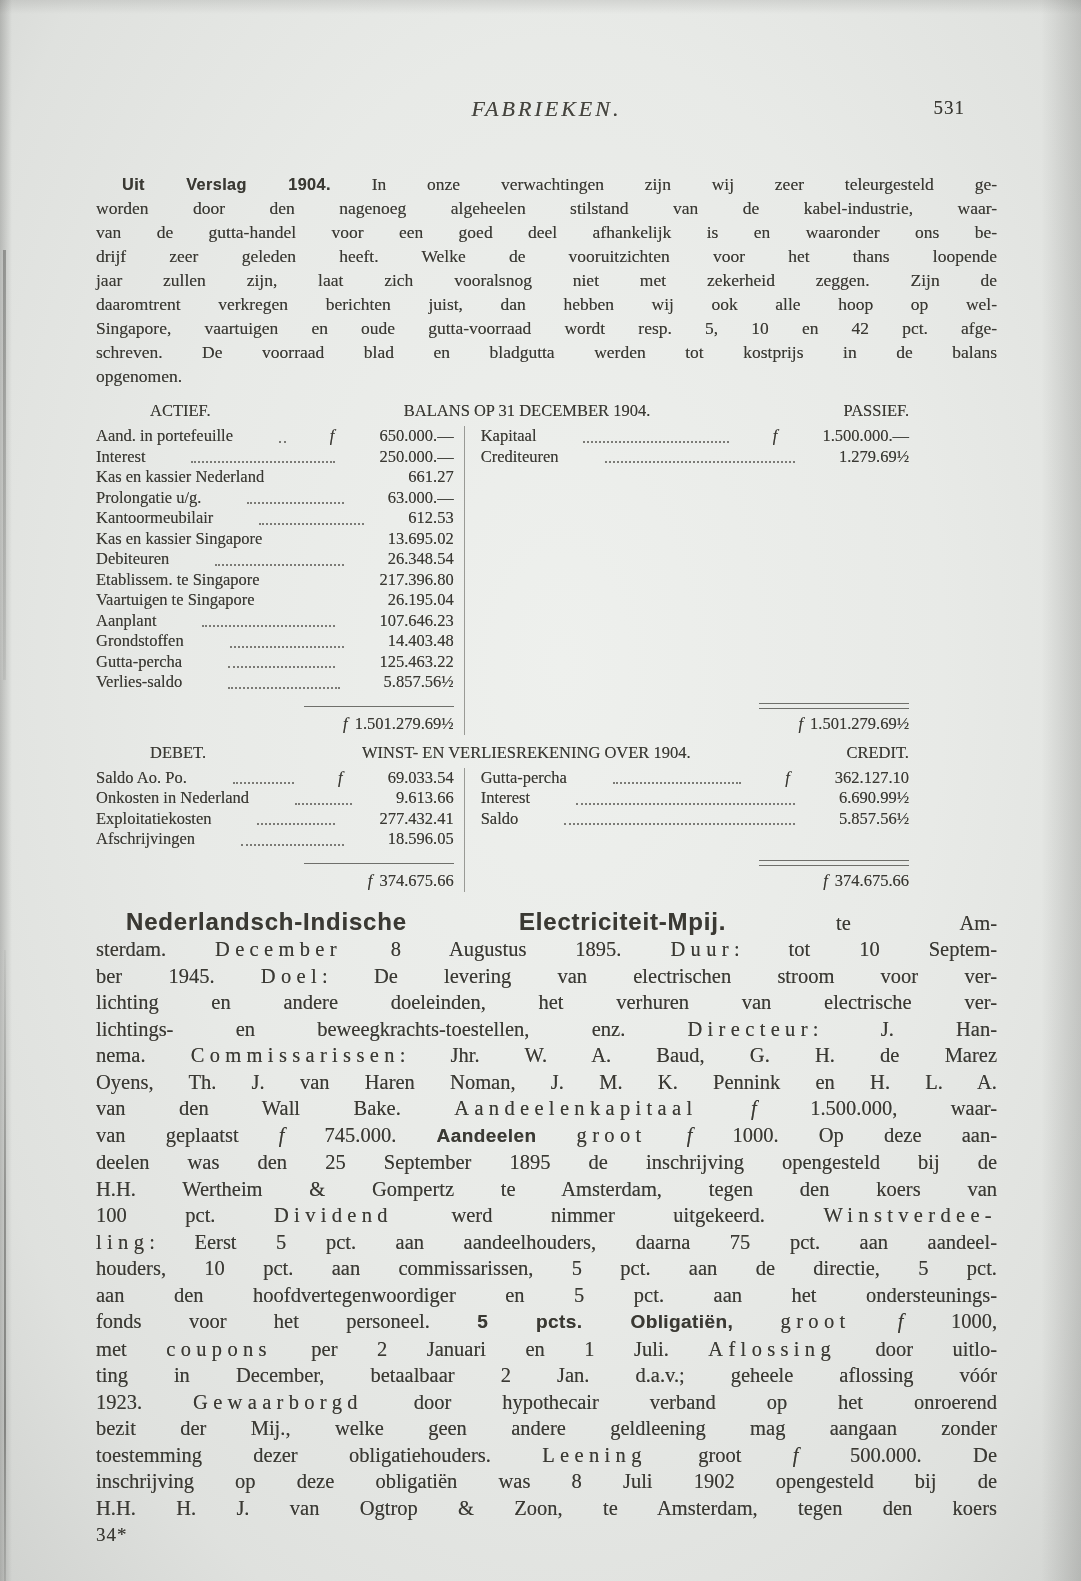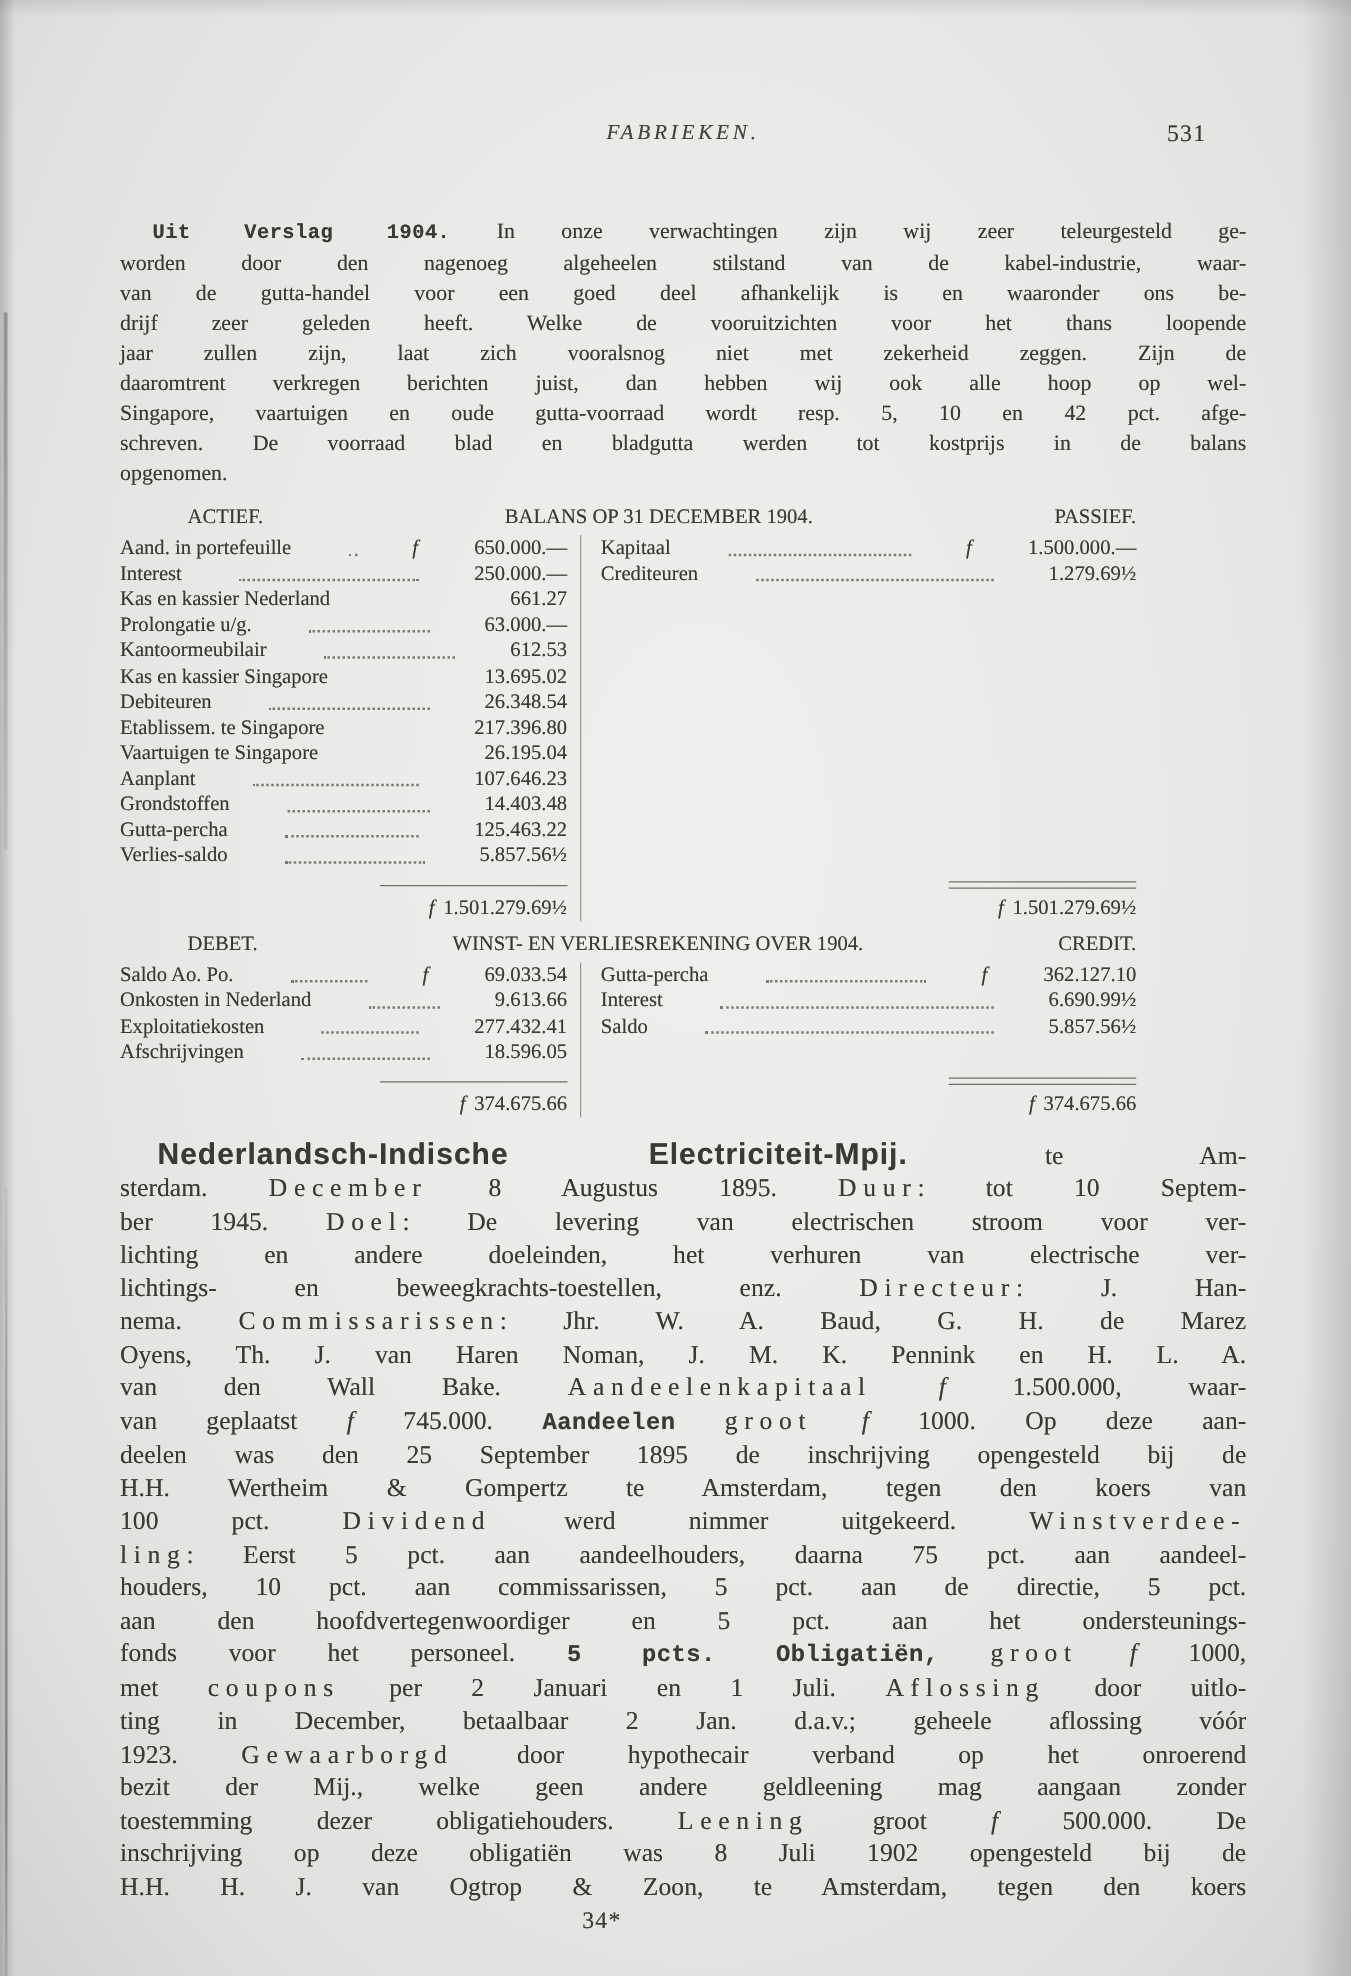--- a/index.html
+++ b/index.html
@@ -19,30 +19,30 @@
   .edge-right { position:absolute; right:0; top:0; width:40px; height:100%;
     background:linear-gradient(to left, rgba(30,30,28,.16), rgba(30,30,28,0)); }
   .edge-top { position:absolute; left:0; top:0; width:100%; height:14px;
     background:linear-gradient(to bottom, rgba(30,30,28,.10), rgba(30,30,28,0)); }
 
   .content { position:relative; padding:96px 84px 0 96px;
     text-shadow:0 0 0.5px rgba(58,57,51,.55); }
 
   
   .running-head { position:relative; text-align:center; height:28px; }
-  .head-title { font-style:italic; font-size:17px; letter-spacing:3px; color:#45443e;text-align:center; }
+  .head-title { font-style:italic; font-size:22px; letter-spacing:3px; color:#45443e;text-align:center; }
   .head-page { position:absolute; right:32px; top:1px; font-size:19px; letter-spacing:1px; }
 
   
   .report { margin-top:48px; font-size:17.5px; }
   .line { text-align:justify; text-align-last:justify; line-height:24px; white-space:normal; }
   .report .line { line-height:24px; }
   .line.indent { padding-left:26px; }
   .line.last { text-align-last:left; }
-  .seg-b { font-family:Liberation Mono, monospace; font-weight:bold; letter-spacing:.4px; font-size:.93em; }
+  .seg-b { font-family:Liberation Sans, sans-serif; font-weight:bold; letter-spacing:.4px; font-size:.93em; }
   .seg-h { font-family:"Liberation Sans","DejaVu Sans",sans-serif; font-weight:bold; letter-spacing:.8px; font-size:24px; }
   .seg-sp { letter-spacing:.26em; }
   .seg-i { font-style:italic; }
 
   
   .ledger { font-size:16.5px; }
   .balance-sheet { margin-top:10px; }
   .profit-loss { margin-top:5px; }
   .tbl-head { display:flex; align-items:baseline; line-height:25px; padding-right:88px; }
   .t-left { margin-left:54px; }
@@ -61,21 +61,21 @@
   .total-block { margin-top:auto; padding-top:13px; }
   .rule { margin-left:auto; width:150px; height:2px; border-top:1.3px solid rgba(70,70,64,.75); }
   .rule.dbl { height:4px; border-bottom:1.3px solid rgba(70,70,64,.75); }
   .total-row { display:flex; justify-content:flex-end; align-items:baseline; line-height:22px; margin-top:4px; }
 
   
   .company { margin-top:17px; font-size:20.5px; }
   .company .line { line-height:26.5px; }
   .company .line.indent { padding-left:30px; }
 
-  .page-footer { margin-top:3px; text-align:center; padding-right:130px; font-size:19px; letter-spacing:1px; }
+  .page-footer { margin-top:3px; text-align:left; padding-right:130px; font-size:19px; letter-spacing:1px; }
 </style>
 </head>
 <body>
 
 <div class="page">
   <div class="edge-left"></div>
   <div class="gutter-line-top"></div>
   <div class="gutter-line"></div>
   <div class="edge-right"></div>
   <div class="edge-top"></div>

